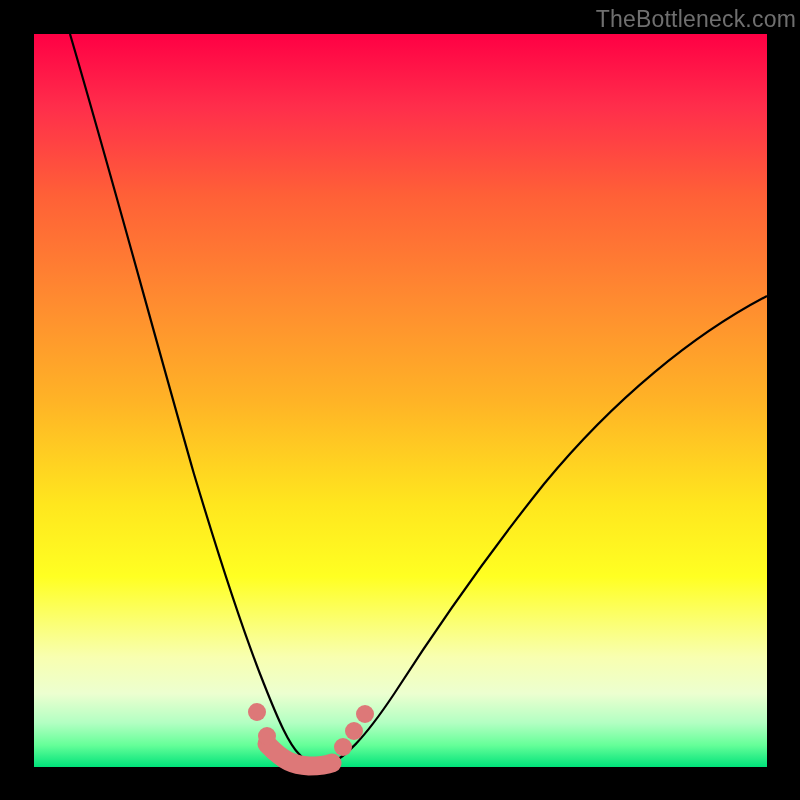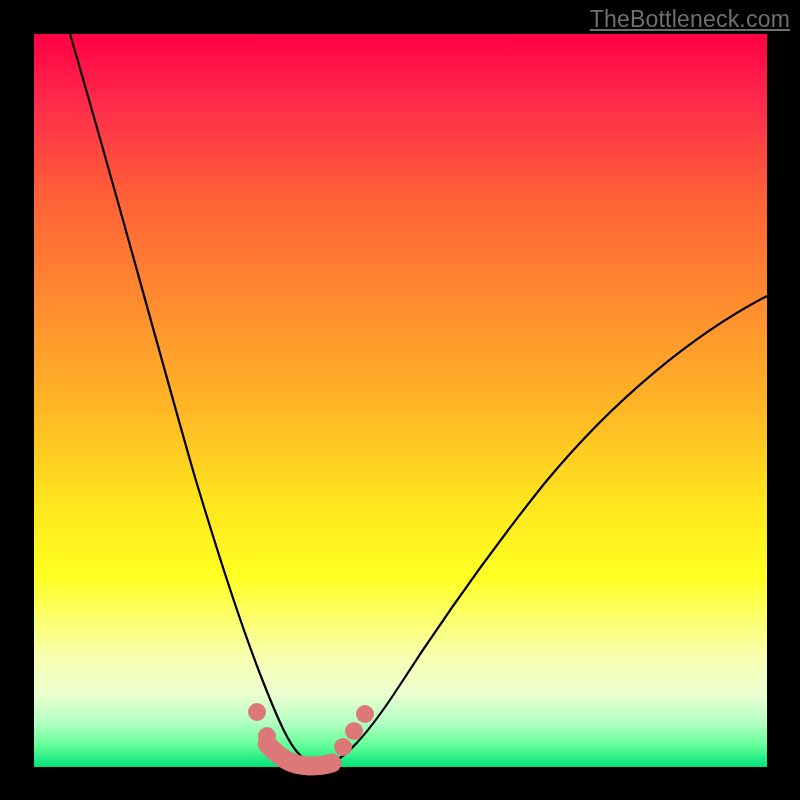--- a/index.html
+++ b/index.html
@@ -27,27 +27,26 @@
         #f8ffb0 85%,
         #ecffd0 90%,
         #b2ffc2 94%,
         #66ff99 97%,
         #00e27a 100%
       );
     }
     .watermark {
       position: absolute;
       top: 6px;
-      right: 10px;
+      right: 4px;
       font-family: Arial, Helvetica, sans-serif;
       font-size: 23px;
       color: #6f6f6f;
       letter-spacing: 0.2px;
       font-weight: 500;
-      text-decoration: underline;
     }
     svg.curves {
       position: absolute;
       left: 0;
       top: 0;
       width: 733px;
       height: 733px;
       overflow: visible;
     }
   </style>

